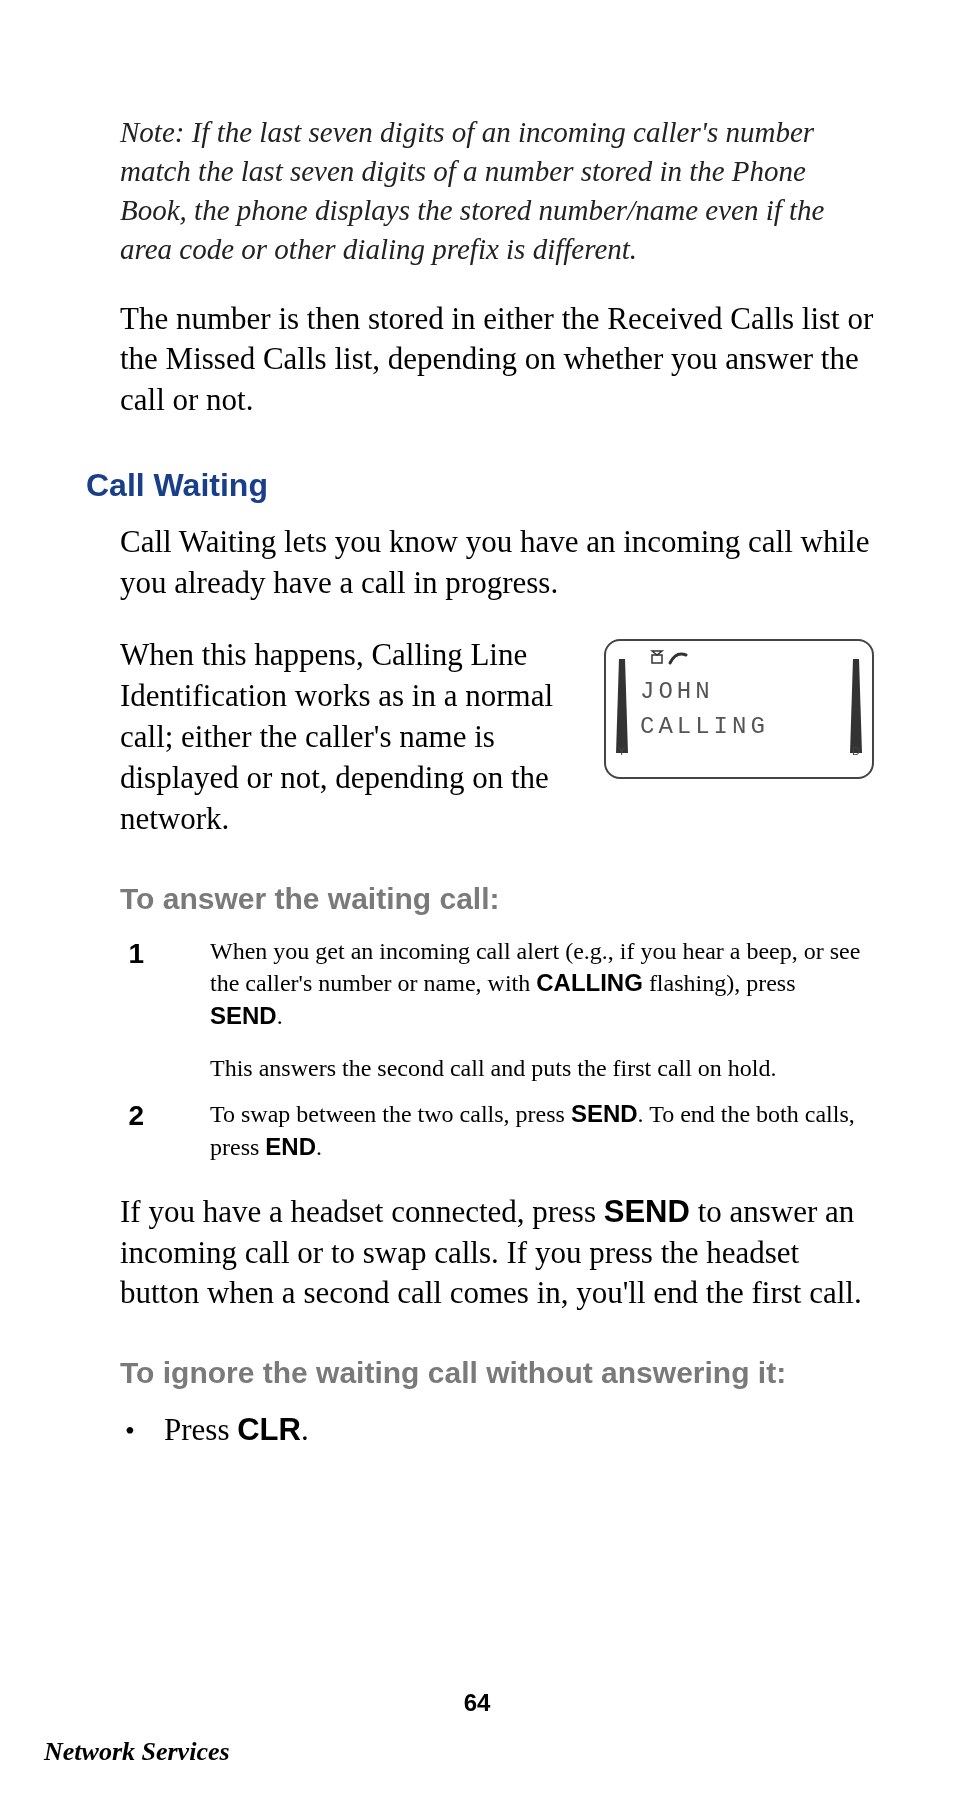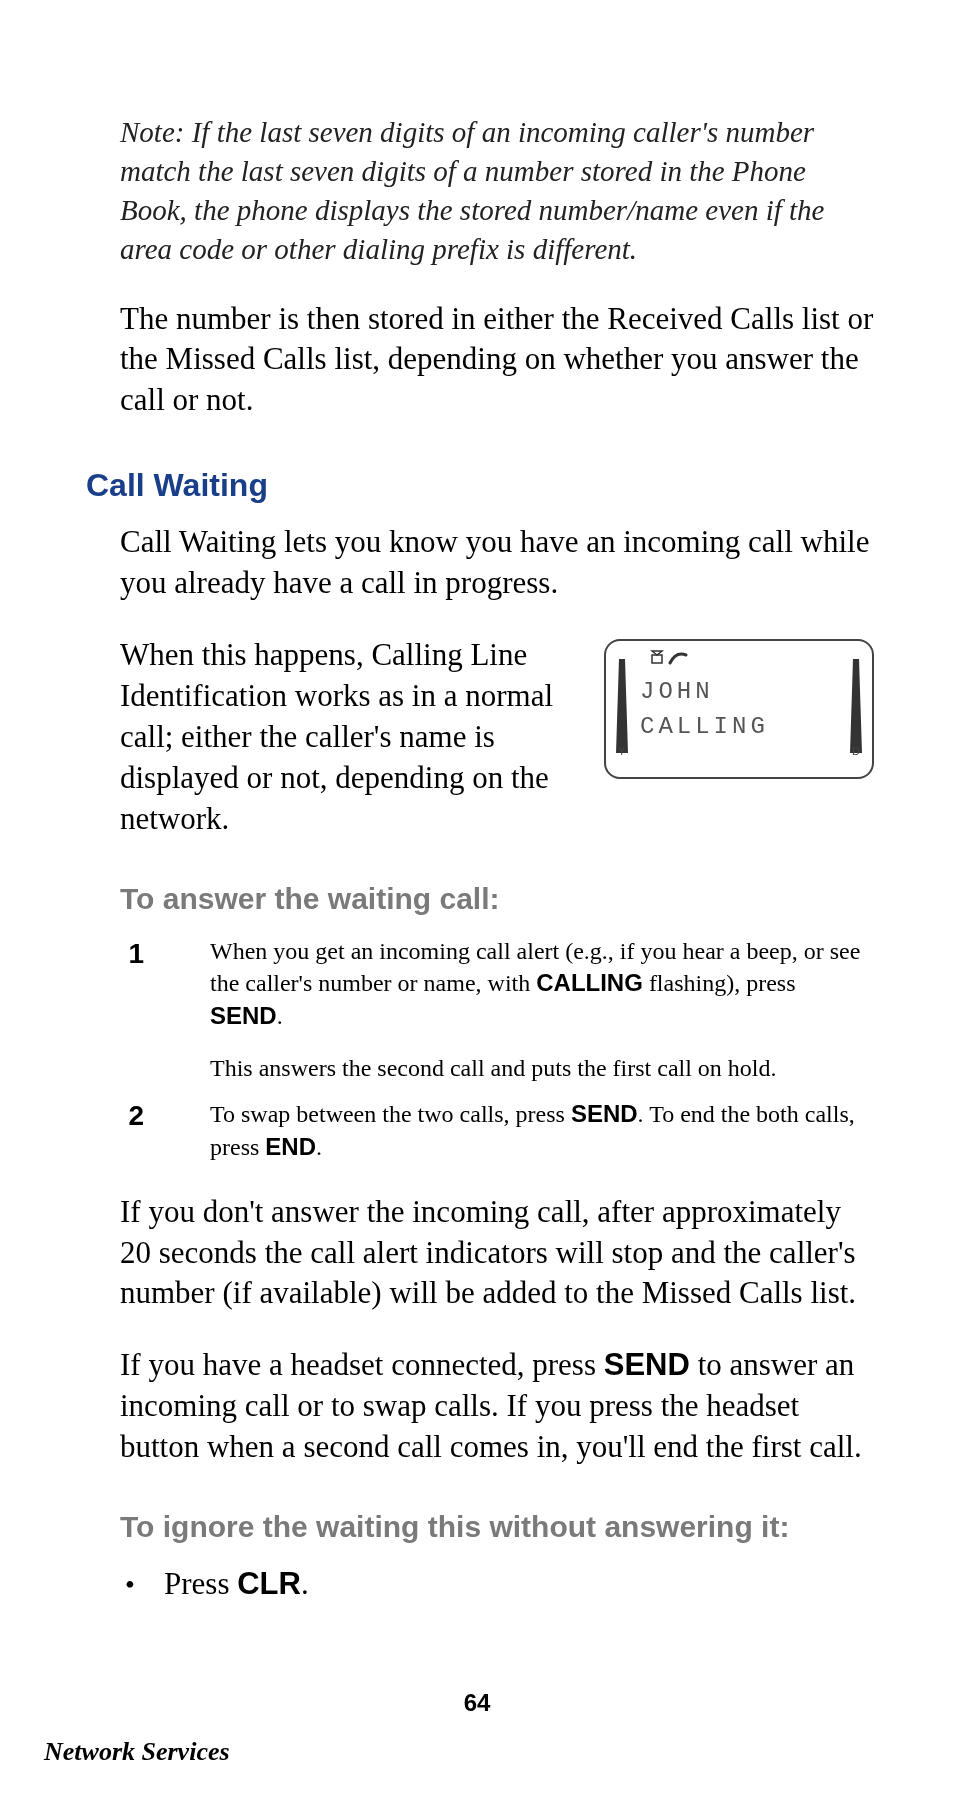--- a/index.html
+++ b/index.html
@@ -227,27 +227,26 @@
       </div>
     </div>
     <div class="num-item">
       <div class="num">2</div>
       <div class="txt">
         <span>To swap between the two calls, press </span><b class="key">SEND</b><span>. To end the both calls, press </span><b class="key">END</b><span>.</span>
       </div>
     </div>
   </div>
 
-  <p class="body-text">If you don't answer the incoming call, after approximately 20 seconds the call alert indicators will stop and the caller's number (if available) will be added to the Missed Calls list.</p>
 
   <p class="body-text">
     <span>If you have a headset connected, press </span><b class="key">SEND</b><span> to answer an incoming call or to swap calls. If you press the headset button when a second call comes in, you'll end the first call.</span>
   </p>
 
-  <div class="sub-heading">To ignore the waiting this without answering it:</div>
+  <div class="sub-heading">To ignore the waiting call without answering it:</div>
 
   <div class="bullet-list">
     <div class="bullet-item">
       <div class="dot">•</div>
       <div class="txt">
         <span>Press </span><b class="key">CLR</b><span>.</span>
       </div>
     </div>
   </div>
 

